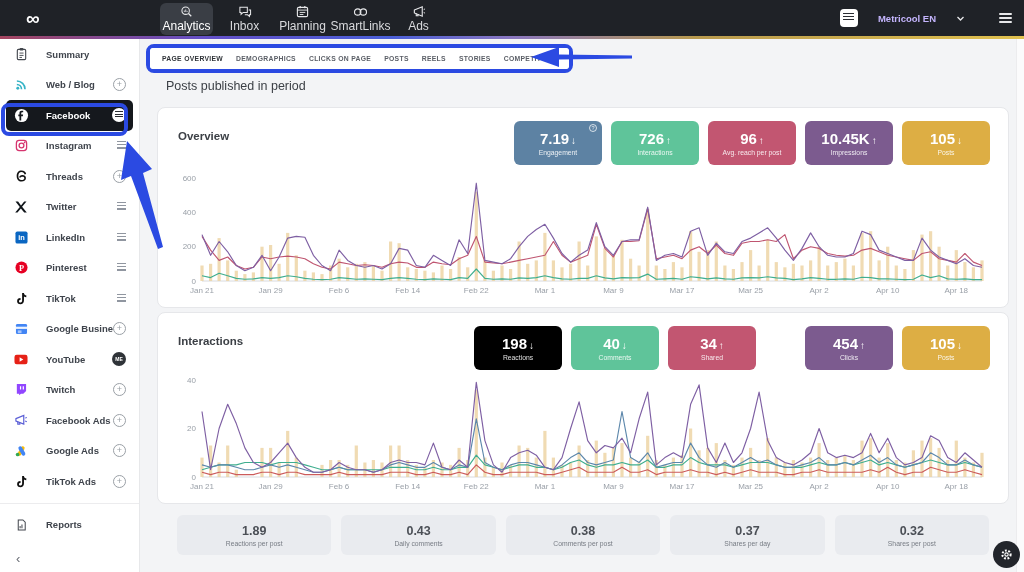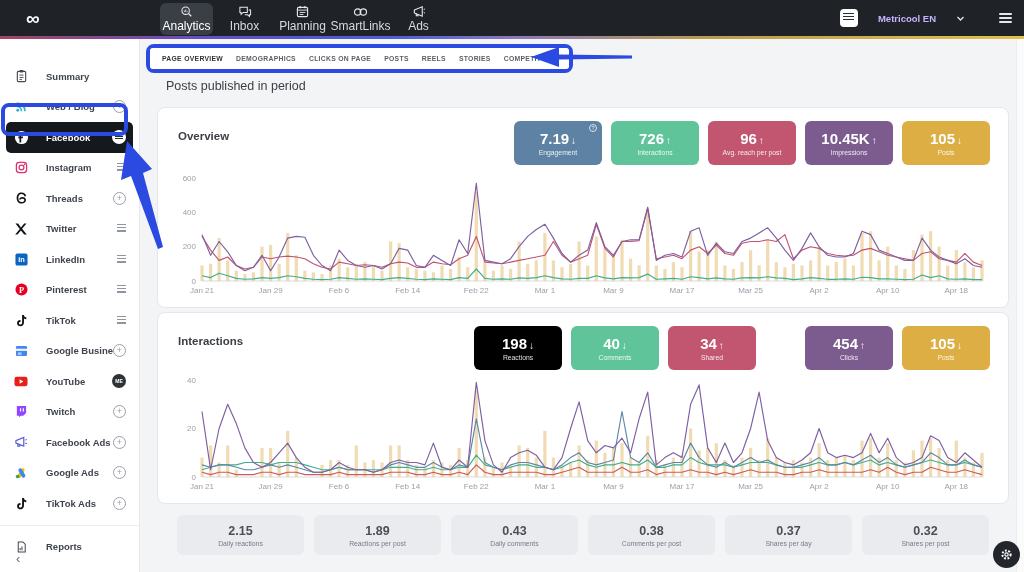--- a/index.html
+++ b/index.html
@@ -17,21 +17,21 @@
   .nav-item svg{display:block}
   .account{position:absolute;right:12px;top:0;height:36px;display:flex;align-items:center;gap:20px;color:#c4b5fd}
   .avatar-chip{width:18px;height:18px;background:#fff;border-radius:4px;background-image:repeating-linear-gradient(180deg,transparent 0 4px,#2a2d33 4px 5.4px,transparent 5.4px 7px,#2a2d33 7px 8.4px,transparent 8.4px 10px,#2a2d33 10px 11.4px,transparent 11.4px 18px);background-size:11px 18px;background-position:3.5px 0;background-repeat:no-repeat}
   .acct-label{font-size:9.5px;font-weight:600}
   .hamb{display:flex;flex-direction:column;gap:2.5px;margin-left:14px;cursor:pointer}
   .hamb i{display:block;width:13px;height:1.6px;background:#e7e8ea;border-radius:1px}
   .brandline{position:absolute;left:0;top:36px;width:100%;height:3px;background:linear-gradient(90deg,#a4455f 0%,#6450c8 20%,#4a5fd8 38%,#8a77c0 50%,#b89a4e 68%,#e0c14f 100%);z-index:3}
 
   
   .sidebar{position:absolute;left:0;top:39px;width:140px;bottom:0;background:#fff;border-right:1px solid #e7e8ea;z-index:2}
-  .sb-list{padding-top:22px}
+  .sb-list{padding-top:0}
   .sb-item{height:30.5px;display:flex;align-items:center;margin:0 6px;padding:0 7px;border-radius:5px;cursor:pointer}
   .sb-item.active{background:#15181d}
   .sb-item.active .sb-label{color:#fff}
   .sb-icon{width:16px;height:16px;flex:0 0 16px;display:flex;align-items:center;justify-content:center;margin-right:17px;font-size:11px}
   .sb-label{font-size:9.5px;color:#3f444c;font-weight:600;white-space:nowrap;overflow:hidden;flex:1}
   .sb-right{margin-left:auto;display:flex;align-items:center}
   .plus-circle{width:13px;height:13px;border:1px solid #9aa0a6;border-radius:50%;color:#9aa0a6;font-size:9px;line-height:11px;text-align:center}
   .mini-badge{width:10px;height:11px;background-image:repeating-linear-gradient(180deg,#9096a0 0 1.2px,transparent 1.2px 3.2px);background-size:9px 9.2px;background-repeat:no-repeat;background-position:center}
   .me-badge{width:14px;height:14px;border-radius:50%;background:#2f3338;color:#fff;font-size:5px;font-weight:bold;display:flex;align-items:center;justify-content:center}
   .fb-avatar{width:14px;height:14px;border-radius:50%;background:#fff;background-image:repeating-linear-gradient(180deg,transparent 0 3.4px,#2a2d33 3.4px 4.4px,transparent 4.4px 5.8px,#2a2d33 5.8px 6.8px,transparent 6.8px 8.2px,#2a2d33 8.2px 9.2px,transparent 9.2px 14px);background-size:8px 14px;background-position:3px 0;background-repeat:no-repeat}
@@ -672,24 +672,20 @@
             <text class="tick" x="506.0" y="116" text-anchor="middle">Mar 17</text>
             <text class="tick" x="574.6" y="116" text-anchor="middle">Mar 25</text>
             <text class="tick" x="643.1" y="116" text-anchor="middle">Apr 2</text>
             <text class="tick" x="711.7" y="116" text-anchor="middle">Apr 10</text>
             <text class="tick" x="780.3" y="116" text-anchor="middle">Apr 18</text>
           </svg></div>
     </div>
 
     <div class="stats" id="stats-row">
         <div class="scard">
-          <span class="val">2.15</span>
-          <span class="lbl">Daily reactions</span>
-        </div>
-        <div class="scard">
           <span class="val">1.89</span>
           <span class="lbl">Reactions per post</span>
         </div>
         <div class="scard">
           <span class="val">0.43</span>
           <span class="lbl">Daily comments</span>
         </div>
         <div class="scard">
           <span class="val">0.38</span>
           <span class="lbl">Comments per post</span>

